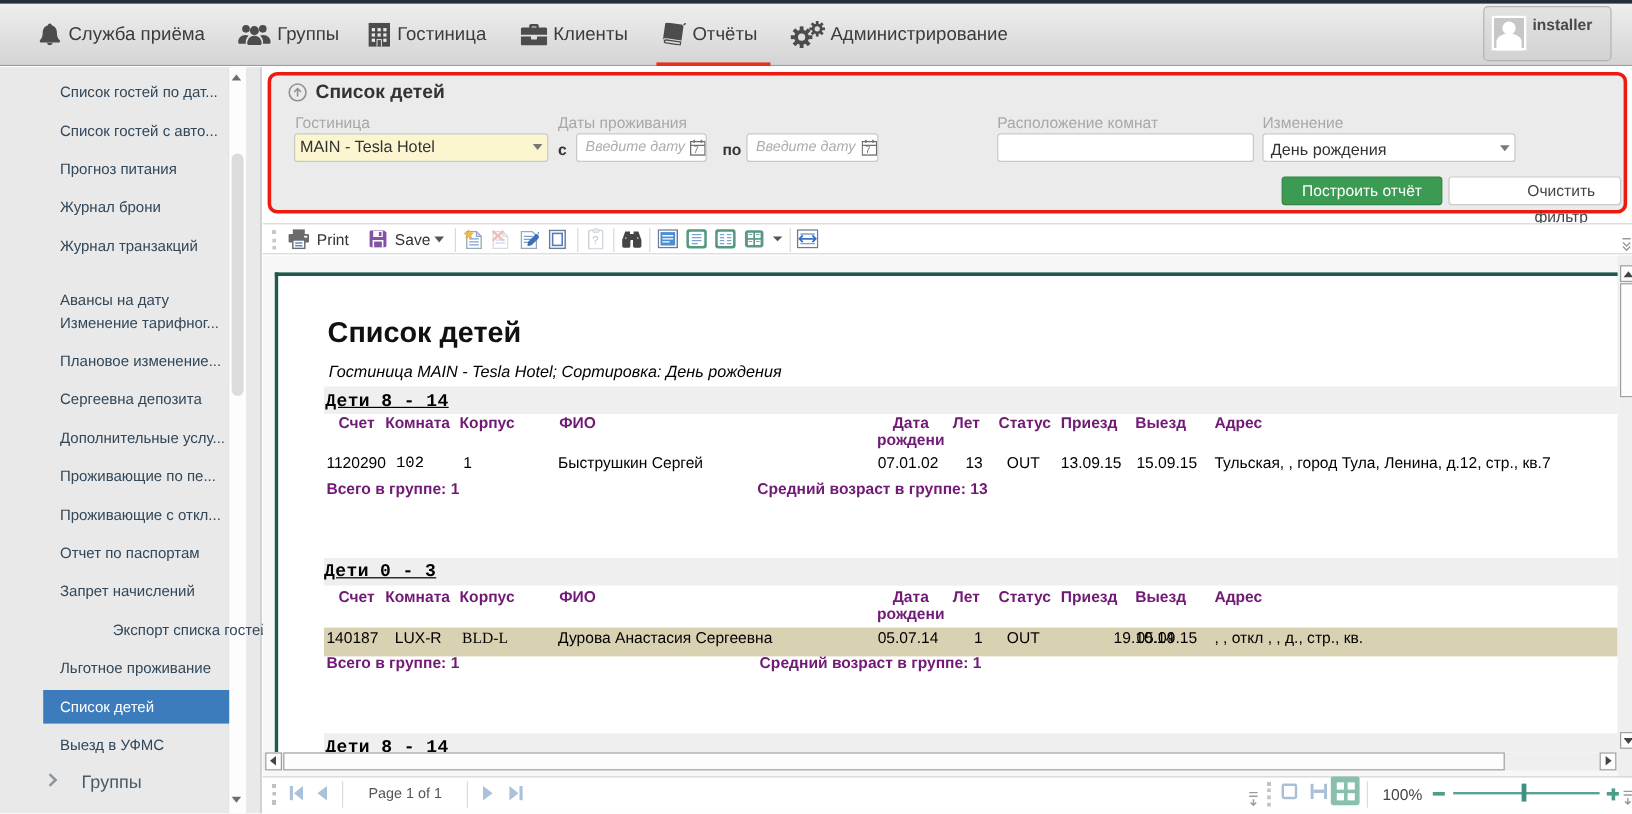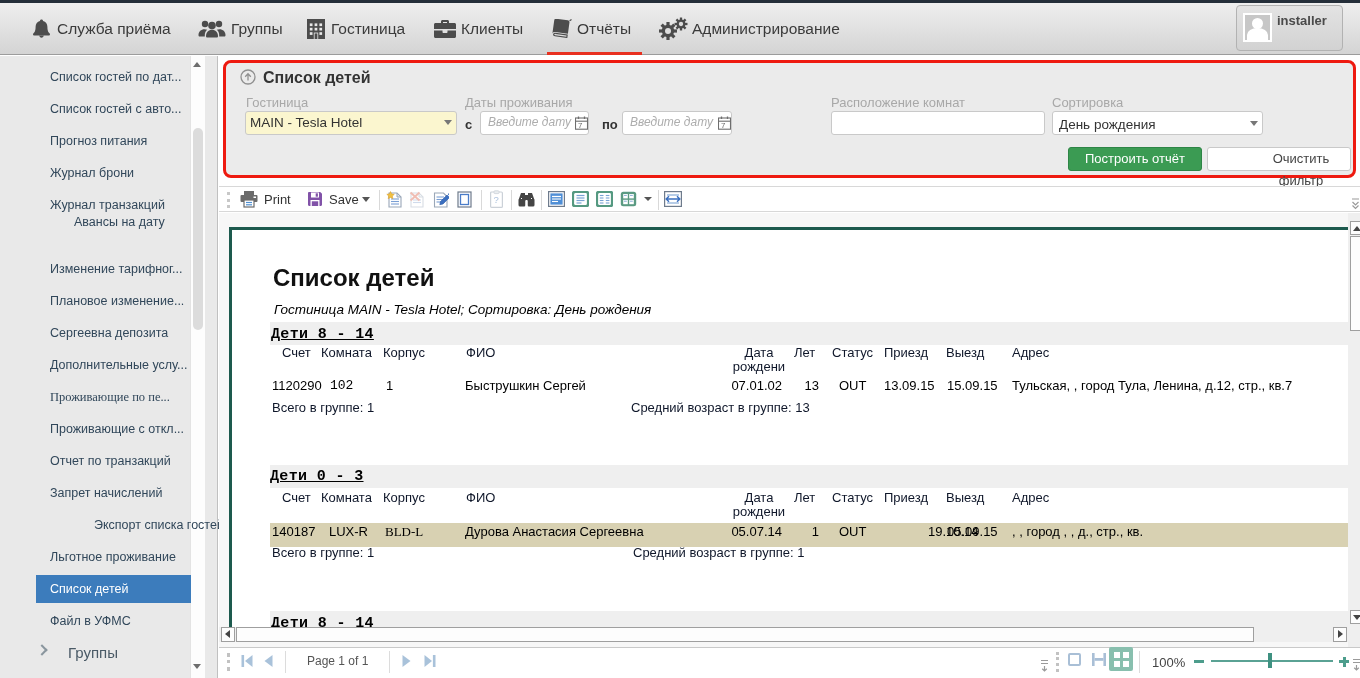--- a/index.html
+++ b/index.html
@@ -40,21 +40,21 @@
 .tsep{top:190px;width:1px;height:20px;background:#d9d9d9;}
 .tlabel{font-size:13px;color:#333;}
 
 #vp{left:219px;top:213px;width:1141px;height:435px;background:#f7f7f7;}
 #page{left:232px;top:230px;width:1116px;height:397px;background:#fff;overflow:hidden;}
 #pbl{left:229px;top:227px;width:3px;height:400px;background:#1d5a4e;}
 #pbt{left:229px;top:227px;width:1123px;height:3px;background:#1d5a4e;}
 .band{left:270px;width:1078px;height:23px;background:#efefef;}
 .mono{font-family:"Liberation Mono",monospace;font-weight:bold;font-size:15px;text-decoration:underline;color:#000;letter-spacing:0.35px;}
 .rt{font-size:13px;color:#000;white-space:nowrap;}
-.rb{font-size:13px;font-weight:normal;color:#0f172a;white-space:nowrap;}
+.rb{font-size:13px;font-weight:bold;color:#701a75;white-space:nowrap;}
 
 .sbtn{background:#fdfdfd;border:1px solid #9f9f9f;}
 #statline{left:219px;top:647px;width:1141px;height:1px;background:#c9c9c9;}
 #status{left:219px;top:648px;width:1141px;height:30px;background:#fff;}
 .pgico{fill:#a9c2da;}
 .grip{width:3px;border-left:3px dotted #c2c2c2;}
 .ssep{top:651px;width:1px;height:22px;background:#dcdcdc;}
 </style></head>
 <body>
 
@@ -152,48 +152,48 @@
 <div class="abs" id="sscroll"></div>
 <div class="abs" id="sthumb"></div>
 <div class="abs" style="left:193px;top:62px;width:0;height:0;border-left:4.5px solid transparent;border-right:4.5px solid transparent;border-bottom:5px solid #6e6e6e;"></div>
 <div class="abs" style="left:193px;top:664px;width:0;height:0;border-left:4.5px solid transparent;border-right:4.5px solid transparent;border-top:5px solid #6e6e6e;"></div>
 <div id="sideitems">
 <div class="abs sitem" style="top:61px;">Список гостей по дат...</div>
 <div class="abs sitem" style="top:93px;">Список гостей с авто...</div>
 <div class="abs sitem" style="top:125px;">Прогноз питания</div>
 <div class="abs sitem" style="top:157px;">Журнал брони</div>
 <div class="abs sitem" style="top:189px;">Журнал транзакций</div>
-<div class="abs sitem" style="top:206px;margin-left:24px;">Авансы на дату</div>
+<div class="abs sitem" style="top:234px;">Авансы на дату</div>
 <div class="abs sitem" style="top:253px;">Изменение тарифног...</div>
 <div class="abs sitem" style="top:285px;">Плановое изменение...</div>
 <div class="abs sitem" style="top:317px;">Сергеевна депозита</div>
 <div class="abs sitem" style="top:349px;">Дополнительные услу...</div>
-<div class="abs sitem" style="top:381px;font-family:Liberation Serif, serif;">Проживающие по пе...</div>
+<div class="abs sitem" style="top:381px;">Проживающие по пе...</div>
 <div class="abs sitem" style="top:413px;">Проживающие с откл...</div>
-<div class="abs sitem" style="top:445px;">Отчет по транзакций</div>
+<div class="abs sitem" style="top:445px;">Отчет по паспортам</div>
 <div class="abs sitem" style="top:477px;">Запрет начислений</div>
 <div class="abs sitem" style="top:509px;margin-left:44px;">Экспорт списка гостей</div>
 <div class="abs sitem" style="top:541px;">Льготное проживание</div>
 <div class="abs sitem sel" style="top:575px;">Список детей</div>
-<div class="abs sitem" style="top:605px;">Файл в УФМС</div>
+<div class="abs sitem" style="top:605px;">Выезд в УФМС</div>
 </div>
 <div class="abs" id="grpchev"></div>
 <div class="abs" id="grp">Группы</div>
 
 <div class="abs" id="fpanel"></div>
 <div class="abs" id="ftitle">Список детей</div>
 <div id="filteritems">
 <svg class="abs" style="left:240px;top:69px;" width="16" height="16" viewBox="0 0 16 16">
       <circle cx="8" cy="8" r="7" fill="none" stroke="#909090" stroke-width="1.3"></circle>
       <path d="M8 11.5V5.2 M5.2 7.7 L8 4.8 L10.8 7.7" fill="none" stroke="#909090" stroke-width="1.3"></path>
     </svg>
 <div class="abs flabel" style="left:246px;top:95px;">Гостиница</div>
 <div class="abs flabel" style="left:465px;top:95px;">Даты проживания</div>
 <div class="abs flabel" style="left:831px;top:95px;">Расположение комнат</div>
-<div class="abs flabel" style="left:1052px;top:95px;">Сортировка</div>
+<div class="abs flabel" style="left:1052px;top:95px;">Изменение</div>
 <div class="abs finput" id="ysel"></div>
 <div class="abs" id="yseltext">MAIN - Tesla Hotel</div>
 <div class="abs caret" style="left:444px;top:120px;"></div>
 <div class="abs" style="left:465px;top:117px;font-size:13px;color:#333;font-weight:bold;">с</div>
 <div class="abs finput" style="left:480px;top:111px;width:109px;"></div>
 <div class="abs ph" style="left:488px;top:115px;">Введите дату</div>
 <svg class="abs" style="left:575px;top:116px;" width="13" height="14" viewBox="0 0 13 14">
       <rect x="0.5" y="2" width="12" height="11.2" fill="none" stroke="#6e6e6e" stroke-width="1.1"></rect>
       <line x1="0.5" y1="5.2" x2="12.5" y2="5.2" stroke="#6e6e6e" stroke-width="1.1"></line>
       <line x1="3.5" y1="0.5" x2="3.5" y2="3" stroke="#6e6e6e" stroke-width="1.3"></line>
@@ -381,21 +381,21 @@
 <div class="abs" style="left:270px;top:523px;width:1078px;height:24px;background:#d8d1b2;"></div>
 <div class="abs rt" style="left:272px;top:523.5px;text-align:right;">140187</div>
 <div class="abs rt" style="left:329px;top:523.5px;">LUX-R</div>
 <div class="abs rt" style="left:385px;top:523.5px;font-family:Liberation Serif, serif;">BLD-L</div>
 <div class="abs rt" style="left:465px;top:523.5px;">Дурова Анастасия Сергеевна</div>
 <div class="abs rt" style="left:682px;top:523.5px;width:100px;text-align:right;">05.07.14</div>
 <div class="abs rt" style="left:769px;top:523.5px;width:50px;text-align:right;">1</div>
 <div class="abs rt" style="left:839px;top:523.5px;">OUT</div>
 <div class="abs rt" style="left:928px;top:523.5px;">19.10.14</div>
 <div class="abs rt" style="left:947px;top:523.5px;">05.09.15</div>
-<div class="abs rt" style="left:1012px;top:523.5px;">, , город , , д., стр., кв.</div>
+<div class="abs rt" style="left:1012px;top:523.5px;">, , откл , , д., стр., кв.</div>
 <div class="abs rb" style="left:272px;top:545px;">Всего в группе: 1</div>
 <div class="abs rb" style="left:633px;top:545px;">Средний возраст в группе: 1</div>
 
 <div class="abs band" style="top:611px;height:16px;"></div>
 <div class="abs mono" style="left:271px;top:615px;height:12px;overflow:hidden;">Дети 8 - 14</div>
 </div>
 
 <div id="scrollbars">
 
 <div class="abs" style="left:1348px;top:213px;width:12px;height:435px;background:#efefef;"></div>

